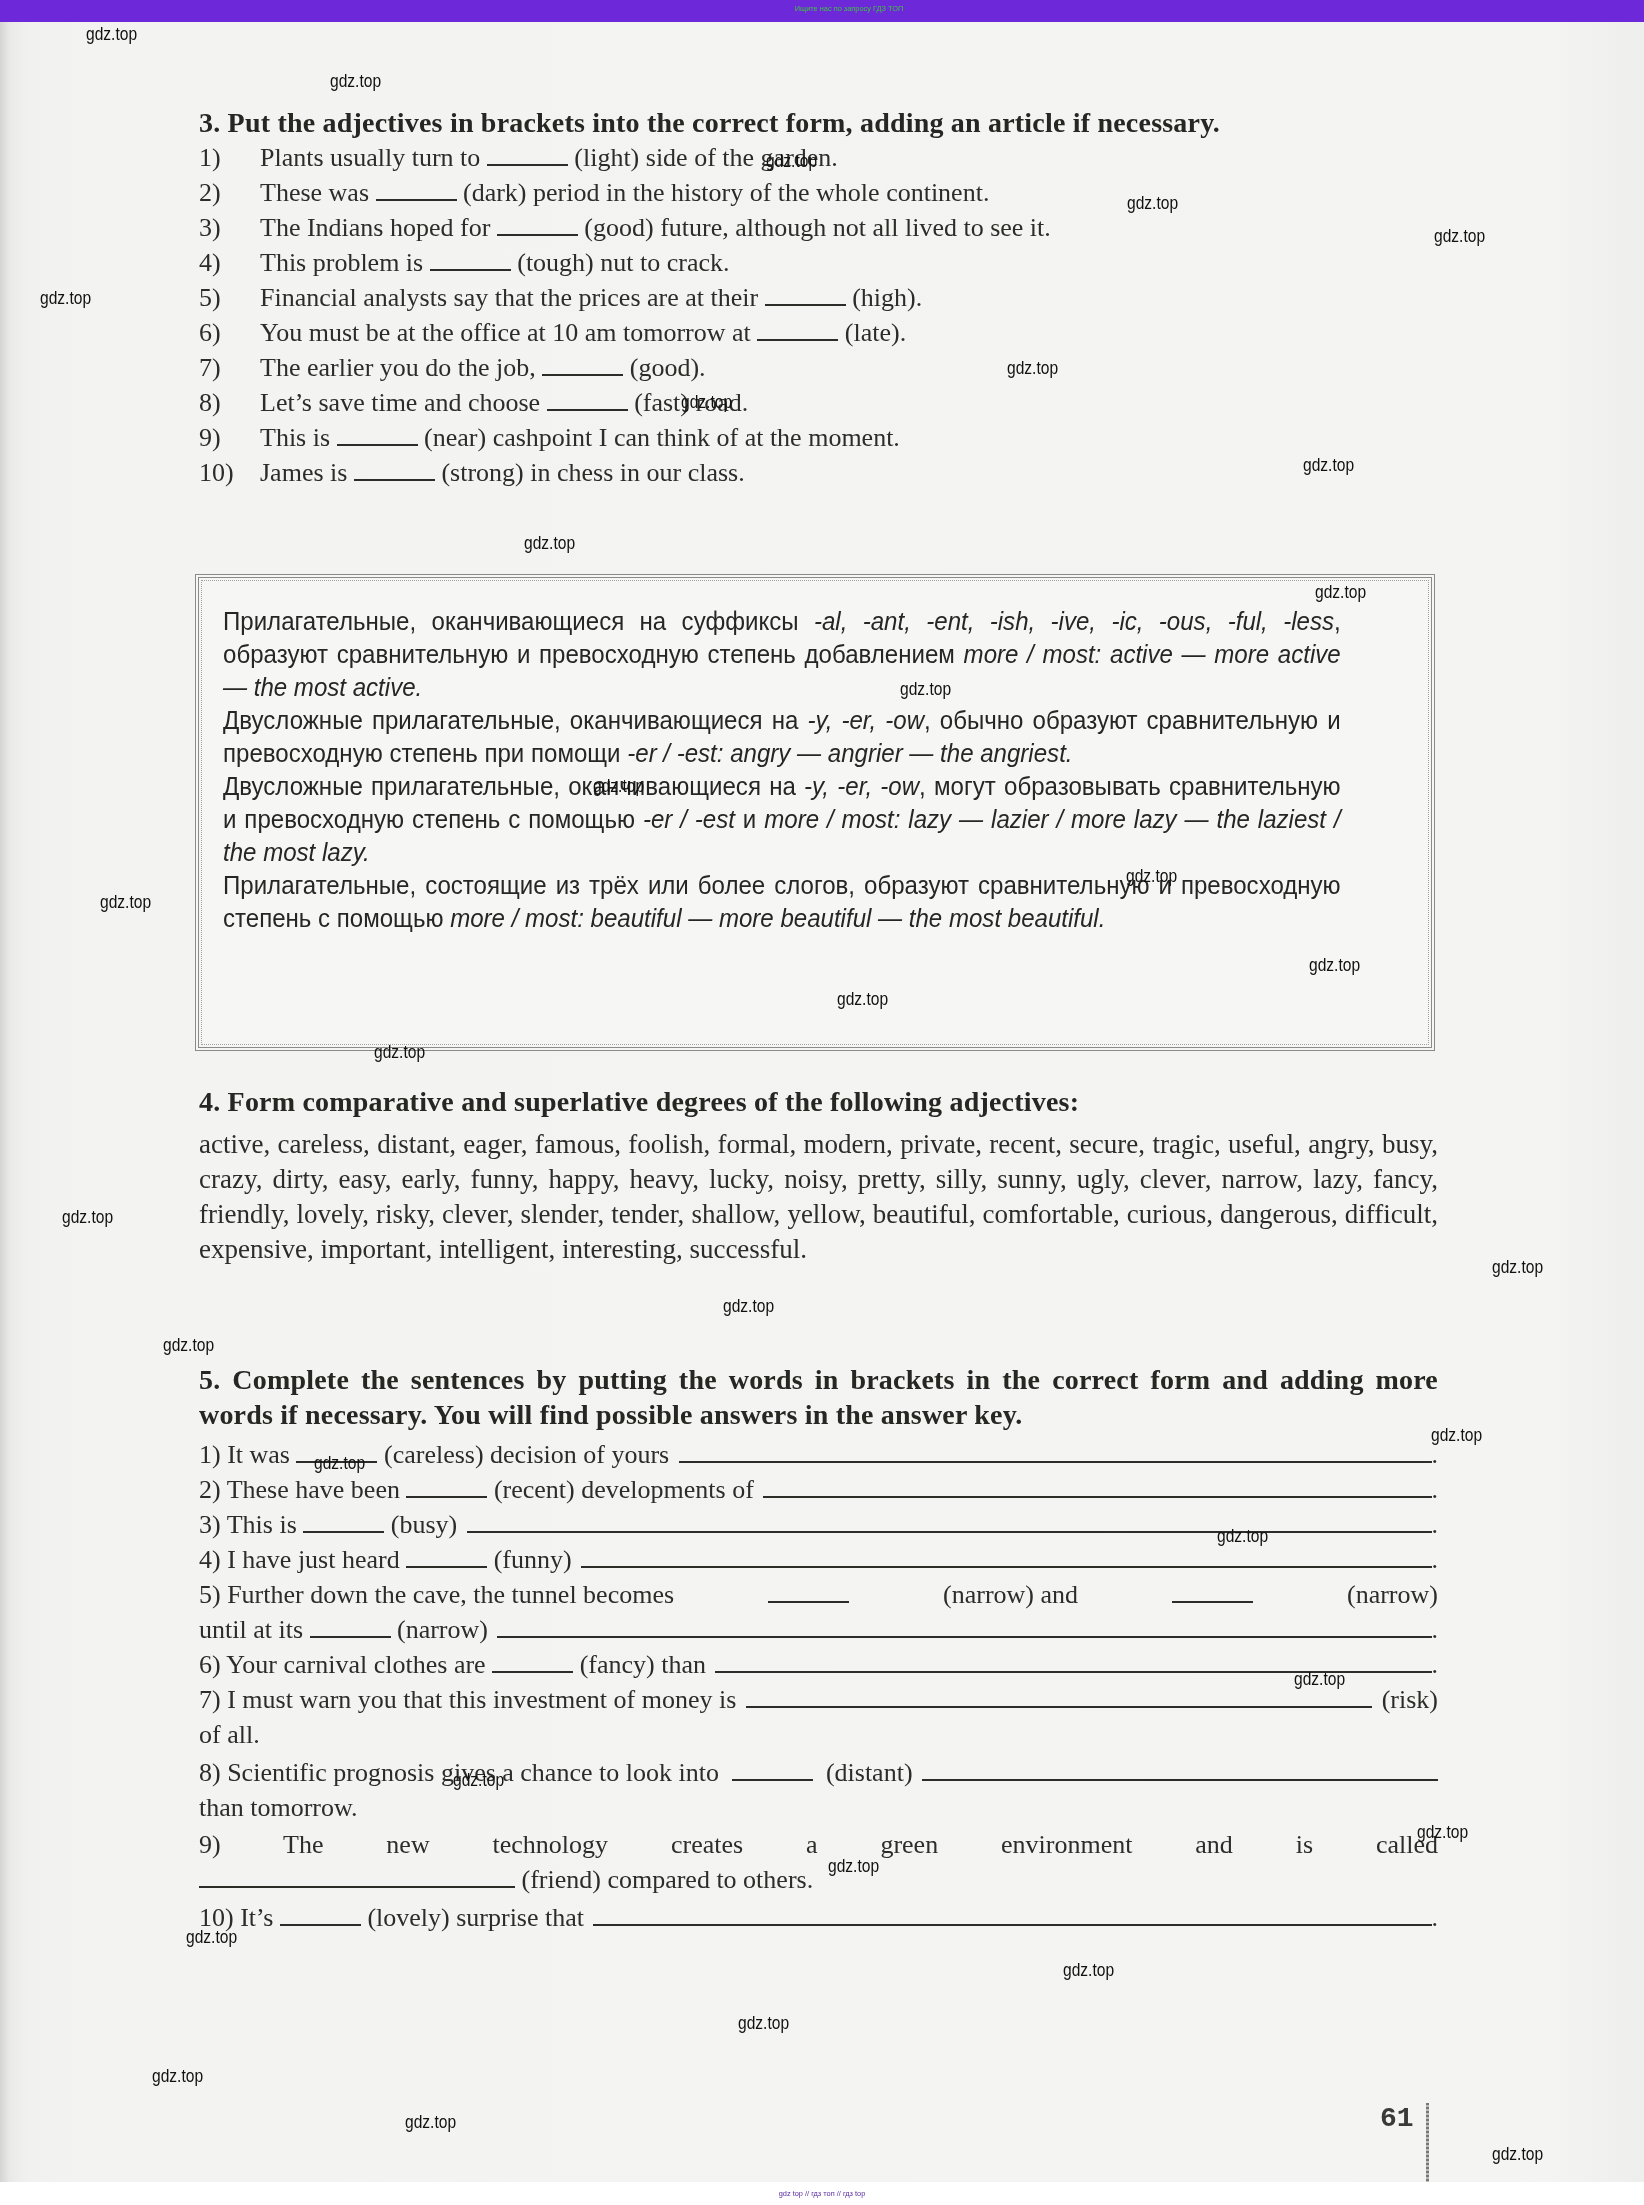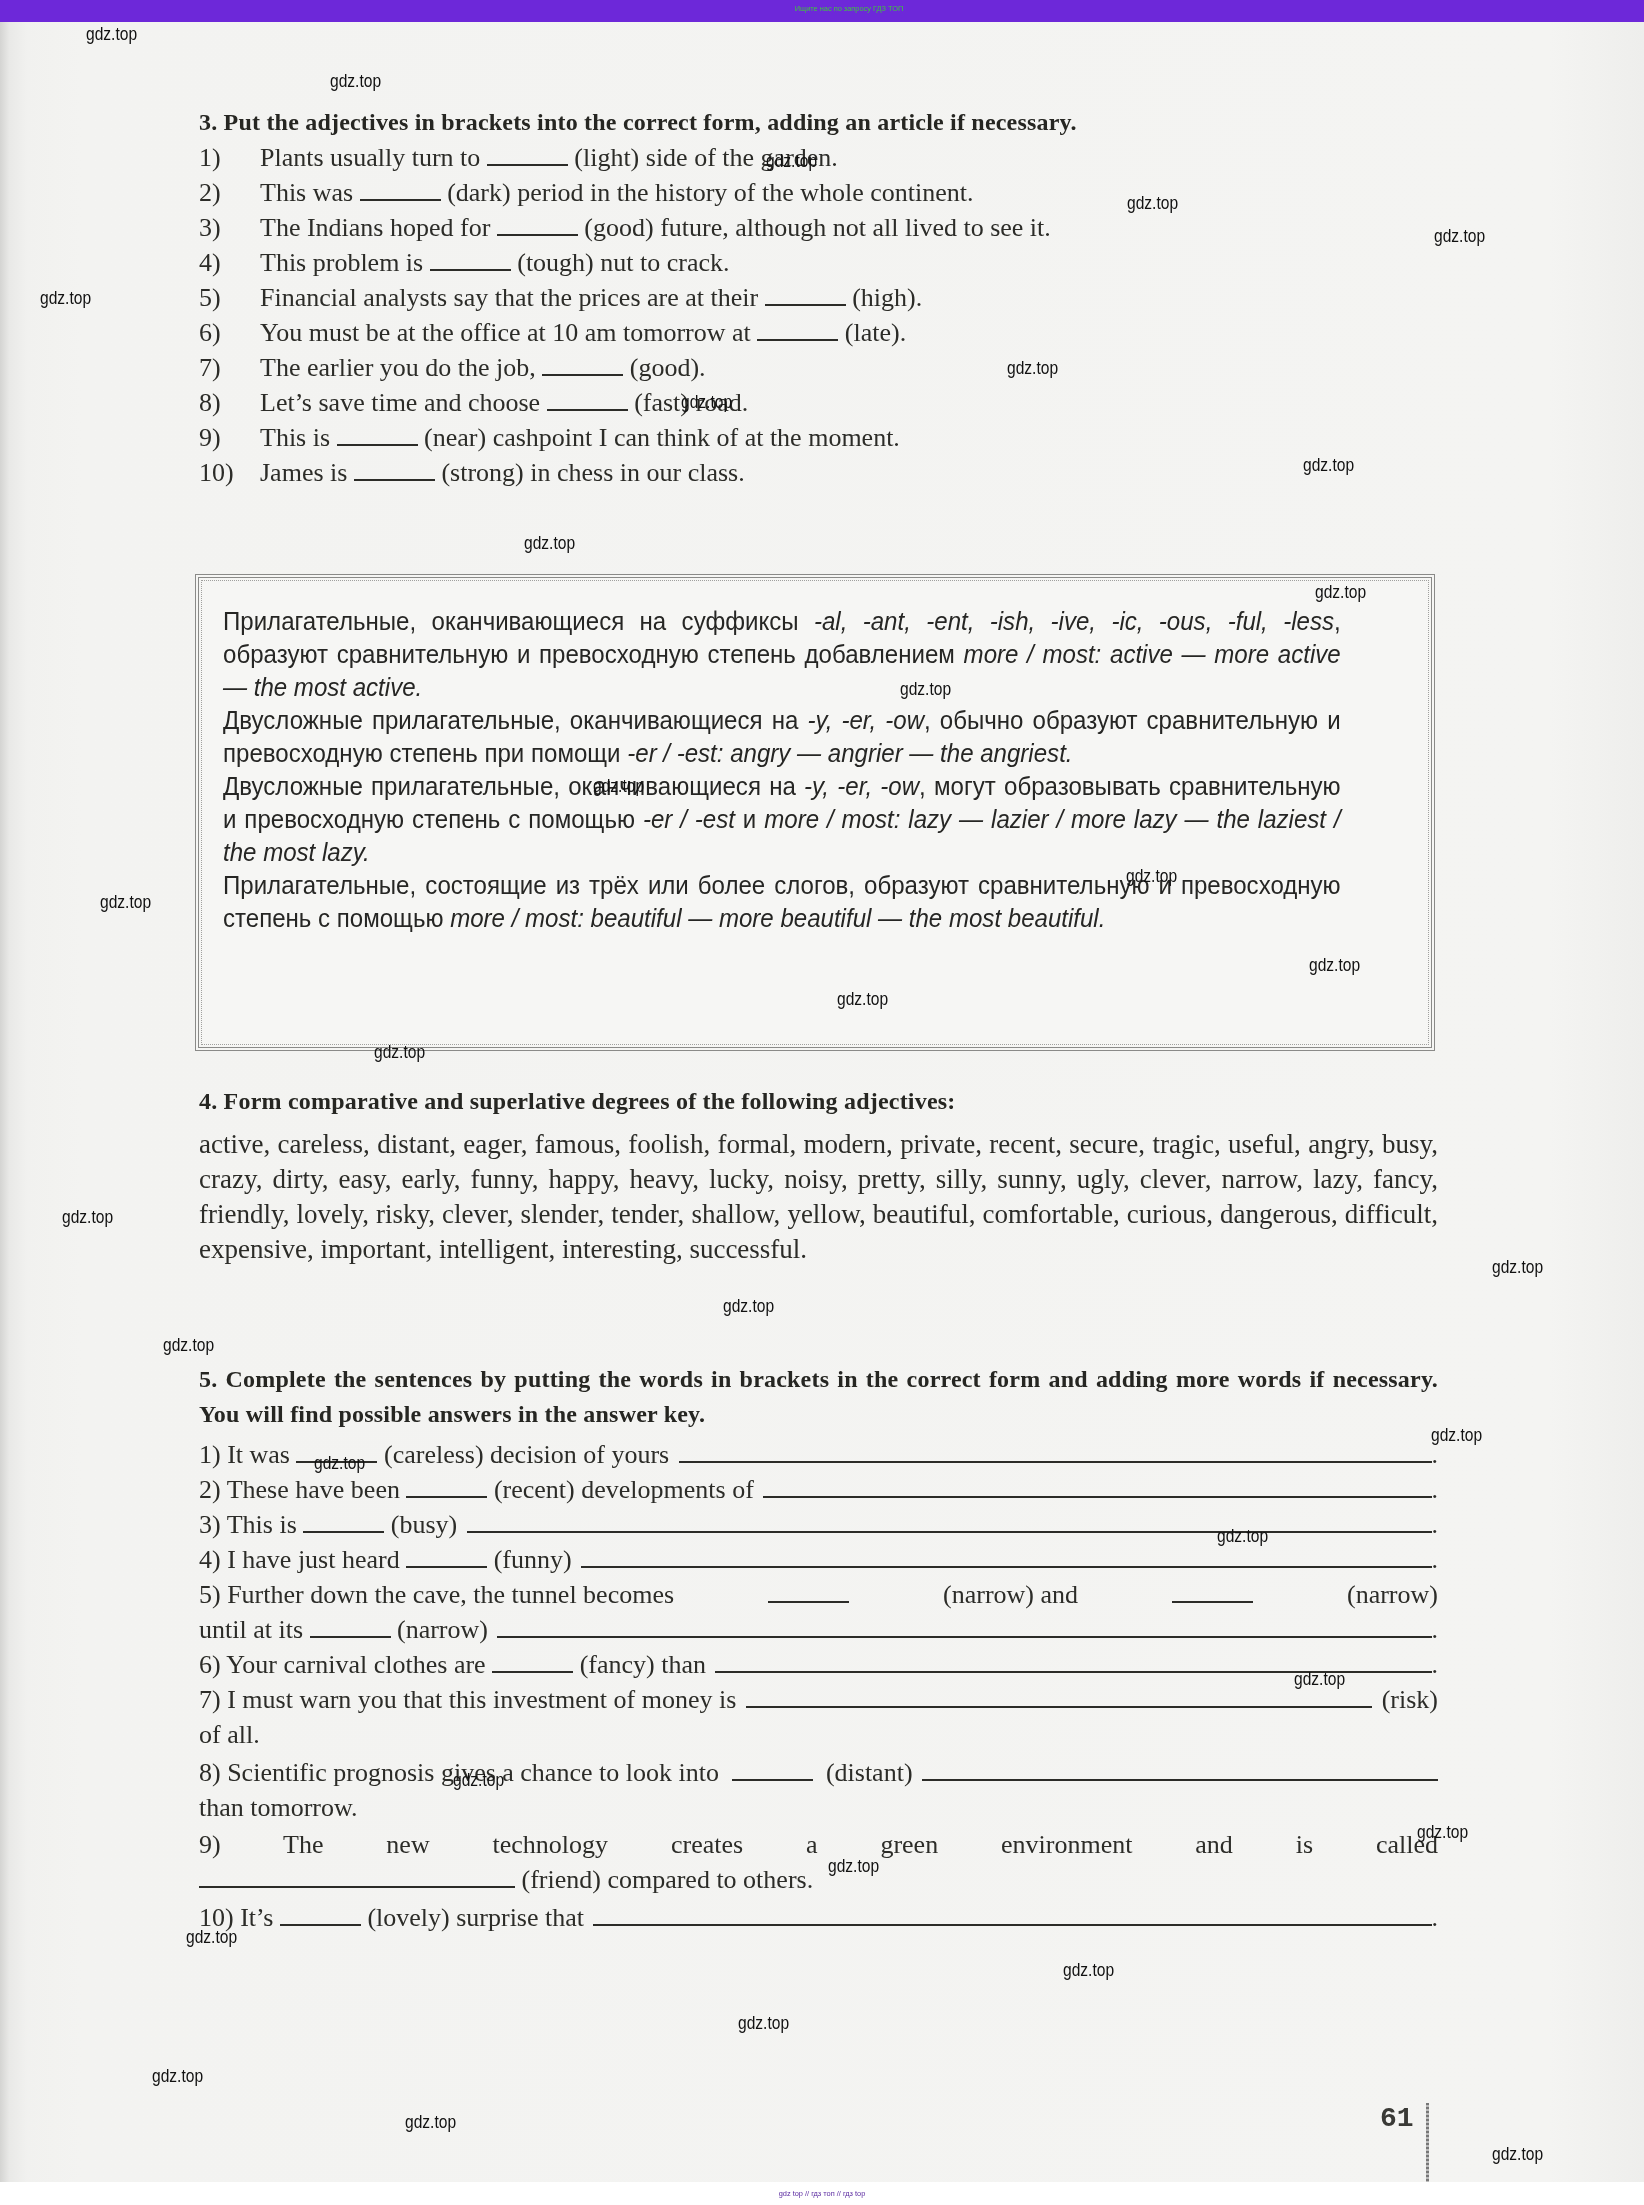--- a/index.html
+++ b/index.html
@@ -19,21 +19,21 @@
     background:linear-gradient(90deg, #d4d4d2 0px, #e9e9e7 9.4px, #f1f1ef 27px, #f3f3f1 81px, #f4f4f2 1549px, #eeeeec 1644px);
   }
   .bottom-banner {
     position:absolute; left:0; top:2182px; width:1644px; height:23.6px;
     background:#ffffff; text-align:center;
     font-family:Liberation Sans, sans-serif; font-size:7.4px; line-height:23px; color:#5a2aa0;
   }
   .content { position:absolute; left:199px; top:0; width:1239px; }
   .task-title {
     font-family:"Liberation Serif", serif; font-weight:bold;
-    font-size:24px; line-height:35px; text-align:justify; letter-spacing:0.2px;
+    font-size:28px; line-height:35px; text-align:justify; letter-spacing:0.2px;
     color:#262622;
   }
   .item { font-size:26px; line-height:35px; color:#2c2c28; }
   .item .num { display:inline-block; width:61px; }
   .blank { display:inline-block; border-bottom:2px solid #2c2c28; height:20px; vertical-align:baseline; }
   .b-s { width:81px; }
   .b-l { width:337px; }
   .line-fill { display:flex; align-items:baseline; }
   .line-fill .grow { flex:1; border-bottom:2px solid #2c2c28; height:20px; margin-left:9.4px; }
   .rule-box {
@@ -69,21 +69,21 @@
 
 <div class="top-banner">Ищите нас по запросу ГДЗ ТОП</div>
 
 <div class="page">
   <div class="content">
 
     <div style="position:absolute; top:83px; width:1239px;">
       <div class="task-title">3. Put the adjectives in brackets into the correct form, adding an article if necessary.</div>
       <div id="task3-items">
           <div class="item"><span class="num">1)</span><span>Plants usually turn to</span> <span class="blank b-s"></span> <span>(light)</span> <span>side of the garden.</span></div>
-          <div class="item"><span class="num">2)</span><span>This was</span> <span class="blank b-s"></span> <span>(dark)</span> <span>period in the history of the whole continent.</span></div>
+          <div class="item"><span class="num">2)</span><span>These was</span> <span class="blank b-s"></span> <span>(dark)</span> <span>period in the history of the whole continent.</span></div>
           <div class="item"><span class="num">3)</span><span>The Indians hoped for</span> <span class="blank b-s"></span> <span>(good)</span> <span>future, although not all lived to see it.</span></div>
           <div class="item"><span class="num">4)</span><span>This problem is</span> <span class="blank b-s"></span> <span>(tough)</span> <span>nut to crack.</span></div>
           <div class="item"><span class="num">5)</span><span>Financial analysts say that the prices are at their</span> <span class="blank b-s"></span> <span>(high).</span> <span></span></div>
           <div class="item"><span class="num">6)</span><span>You must be at the office at 10 am tomorrow at</span> <span class="blank b-s"></span> <span>(late).</span> <span></span></div>
           <div class="item"><span class="num">7)</span><span>The earlier you do the job,</span> <span class="blank b-s"></span> <span>(good).</span> <span></span></div>
           <div class="item"><span class="num">8)</span><span>Let’s save time and choose</span> <span class="blank b-s"></span> <span>(fast)</span> <span>road.</span></div>
           <div class="item"><span class="num">9)</span><span>This is</span> <span class="blank b-s"></span> <span>(near)</span> <span>cashpoint I can think of at the moment.</span></div>
           <div class="item"><span class="num">10)</span><span>James is</span> <span class="blank b-s"></span> <span>(strong)</span> <span>in chess in our class.</span></div>
         </div>
     </div>

